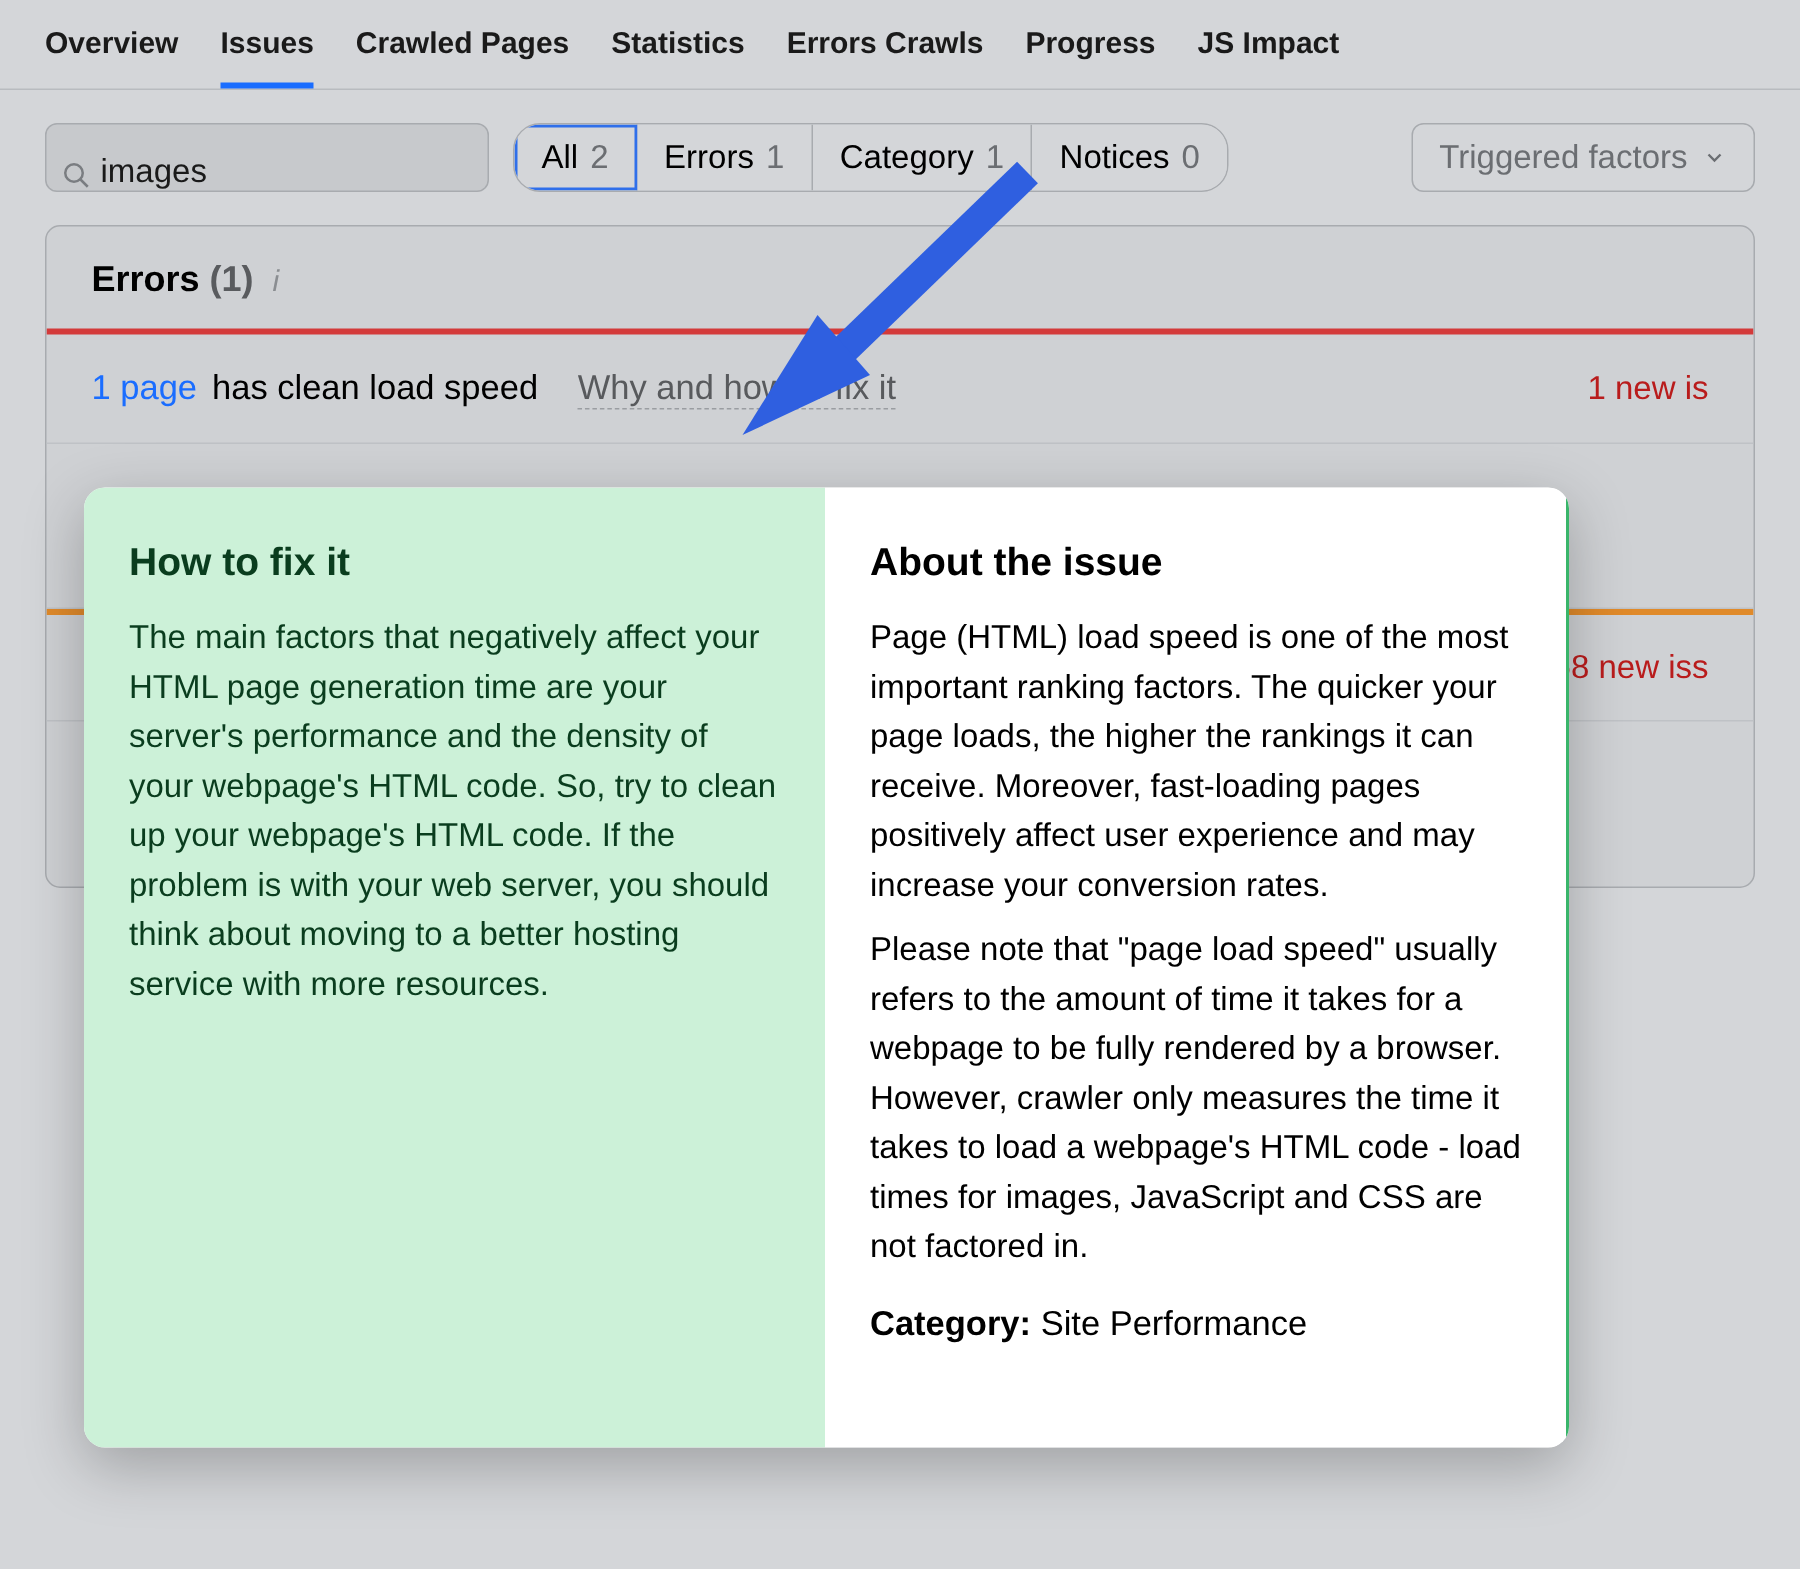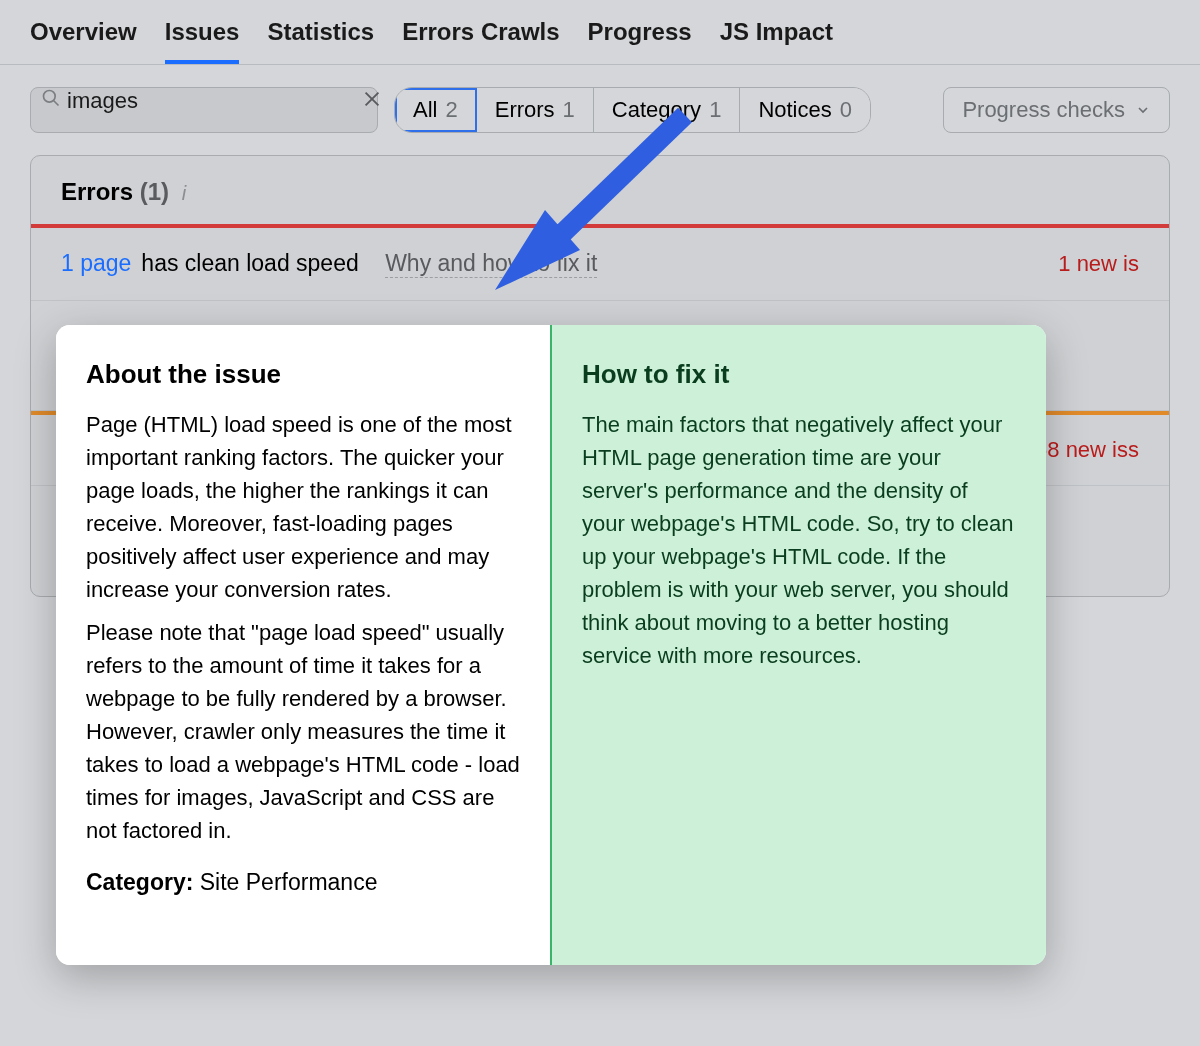--- a/index.html
+++ b/index.html
@@ -14,44 +14,44 @@
 
 
 .tabs {
   display: flex;
   gap: 28px;
   padding: 18px 30px 0 30px;
   border-bottom: 1px solid #b8bbbf;
   background: #d4d6d9;
 }
 .tab {
-  font-size: 24px;
+  font-size: 20px;
   font-weight: 600;
   color: #1a1a1a;
   padding-bottom: 14px;
   cursor: pointer;
 }
 .tab.active {
   border-bottom: 4px solid #1a6dff;
 }
 
 
 .filter-bar {
   display: flex;
   align-items: center;
   padding: 22px 30px;
   gap: 16px;
 }
 .search-wrap {
   display: flex;
-  align-items: flex-start;
+  align-items: flex-end;
   background: #c7c9cc;
   border: 1px solid #a8abaf;
   border-radius: 8px;
-  width: 348px;
+  width: 296px;
   height: 46px;
   padding: 0 10px;
 }
 .search-wrap svg { flex: 0 0 auto; }
 .search-wrap input {
   flex: 1;
   border: none;
   background: transparent;
   font-size: 22px;
   padding: 0 6px;
@@ -175,20 +175,21 @@
 .popup-col p { margin-bottom: 10px; }
 .cat { margin-top: 18px; font-size: 23px; }
 .cat b { font-weight: 700; }
 </style>
 </head>
 <body>
 
 <div class="tabs">
   <div class="tab">Overview</div>
   <div class="tab active">Issues</div>
+  <div class="tab">Crawled Pages</div>
   <div class="tab">Statistics</div>
   <div class="tab">Errors Crawls</div>
   <div class="tab">Progress</div>
   <div class="tab">JS Impact</div>
 </div>
 
 <div class="filter-bar">
   <div class="search-wrap">
     <svg width="20" height="20" viewBox="0 0 24 24" fill="none" stroke="#7a7d81" stroke-width="2">
         <circle cx="10" cy="10" r="7"></circle>
@@ -214,21 +215,21 @@
       <span>Category</span>
       <span class="cnt">1</span>
     </div>
     <div class="seg-item">
       <span>Notices</span>
       <span class="cnt">0</span>
     </div>
   </div>
 
   <div class="triggered">
-    <span>Progress checks</span>
+    <span>Triggered factors</span>
     <svg width="16" height="16" viewBox="0 0 24 24" fill="none" stroke="#6b6e72" stroke-width="2.4">
         <polyline points="6 9 12 15 18 9"></polyline>
       </svg>
   </div>
 </div>
 
 <div class="card">
   <div class="card-hd">
     <b>Errors</b>
     <span class="paren">(1)</span>
@@ -264,26 +265,26 @@
       <marker id="ah" markerWidth="14" markerHeight="14" refX="6" refY="6" orient="auto">
         <path d="M0,0 L12,6 L0,12 Z" fill="#2f5fe0"></path>
       </marker>
     </defs>
     <line x1="205" y1="15" x2="55" y2="160" stroke="#2f5fe0" stroke-width="20"></line>
     <polygon points="15,190 100,150 65,110" fill="#2f5fe0"></polygon>
   </svg>
 </div>
 
 <div class="popup">
+  <div class="popup-col right">
+    <h3>How to fix it</h3>
+    <p>The main factors that negatively affect your HTML page generation time are your server's performance and the density of your webpage's HTML code. So, try to clean up your webpage's HTML code. If the problem is with your web server, you should think about moving to a better hosting service with more resources.</p>
+  </div>
   <div class="popup-col left">
     <h3>About the issue</h3>
     <p>Page (HTML) load speed is one of the most important ranking factors. The quicker your page loads, the higher the rankings it can receive. Moreover, fast-loading pages positively affect user experience and may increase your conversion rates.</p>
     <p>Please note that "page load speed" usually refers to the amount of time it takes for a webpage to be fully rendered by a browser. However, crawler only measures the time it takes to load a webpage's HTML code - load times for images, JavaScript and CSS are not factored in.</p>
     <p class="cat">
       <b>Category:</b>
       <span>Site Performance</span>
     </p>
   </div>
-  <div class="popup-col right">
-    <h3>How to fix it</h3>
-    <p>The main factors that negatively affect your HTML page generation time are your server's performance and the density of your webpage's HTML code. So, try to clean up your webpage's HTML code. If the problem is with your web server, you should think about moving to a better hosting service with more resources.</p>
-  </div>
 </div>
 
 </body></html>

